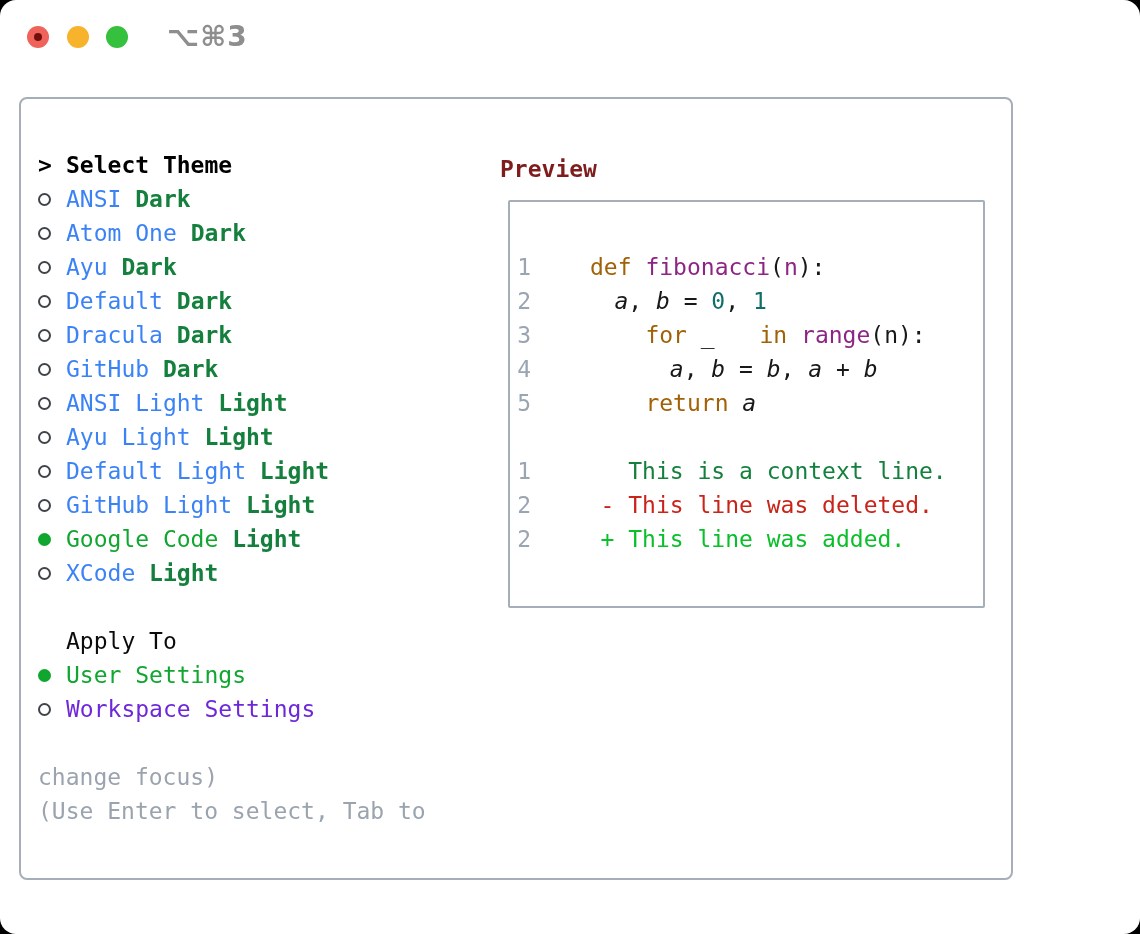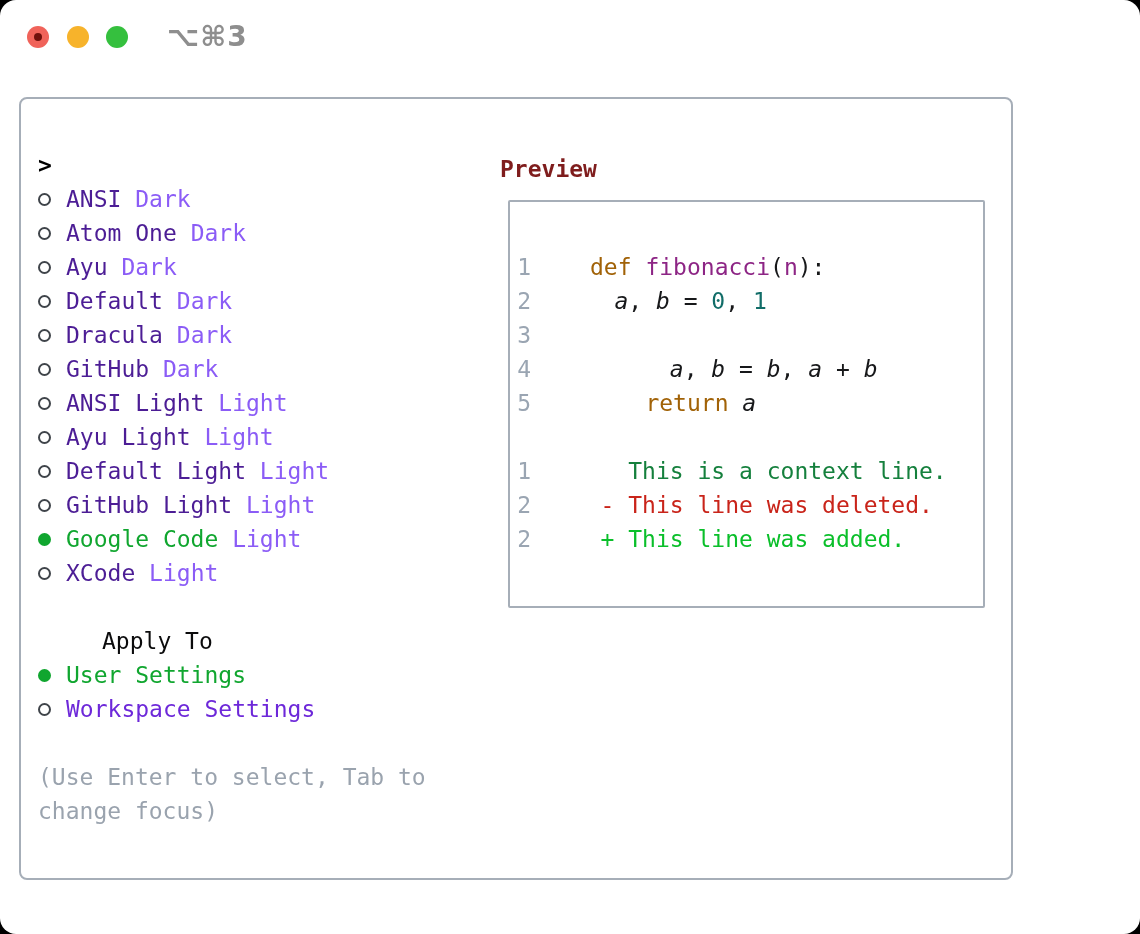--- a/index.html
+++ b/index.html
@@ -25,25 +25,25 @@
     border:2px solid #a6aeb8;border-radius:8px;background:#fff;box-sizing:border-box;
   }
   .row{display:flex;align-items:center;height:34px;font-size:23px;white-space:pre;}
   .marker{width:28px;display:flex;align-items:center;}
   .ring{width:13px;height:13px;border-radius:50%;border:2px solid #3f444a;box-sizing:border-box;}
   .ring.filled{background:#10a62f;border-color:#10a62f;}
   .caret{font-weight:bold;color:#000;}
   
   .left-col{position:absolute;left:17px;top:49px;}
   .list-header{font-weight:bold;color:#000;}
-  .theme-name{color:#4c1d95;}
+  .theme-name{color:#3b82f6;}
   .theme-name.selected{color:#10a62f;}
-  .theme-tag{color:#8b5cf6;}
+  .theme-tag{color:#15803d;font-weight:bold;}
   .apply-block{margin-top:34px;}
-  .apply-header{color:#0b0b0c;margin-left:36px;}
+  .apply-header{color:#0b0b0c;}
   .apply-label{color:#6d28d9;}
   .apply-label.selected{color:#10a62f;}
   .hint{margin-top:34px;color:#9aa3ae;}
   .hint .row{height:34px;}
   
   .preview-title{position:absolute;left:479px;top:53px;height:34px;display:flex;align-items:center;
     font-size:23px;font-weight:bold;color:#7f1d1d;}
   .preview-box{
     position:absolute;left:487px;top:101px;width:477px;height:408px;
     border:2px solid #a6aeb8;border-radius:2px;background:#fff;box-sizing:border-box;
@@ -73,20 +73,21 @@
     <div class="tl tl-min"></div>
     <div class="tl tl-zoom"></div>
     <div class="shortcut">⌥⌘3</div>
   </div>
 
   <div class="panel">
 
     <div class="left-col">
       <div class="row">
         <span class="marker"><span class="caret">&gt;</span></span>
+        <span class="list-header">Select Theme</span>
       </div>
       <div id="theme-rows">
           <div class="row"><span class="marker"><span class="ring"></span></span><span class="theme-name">ANSI</span><span class="theme-tag"> Dark</span></div>
           <div class="row"><span class="marker"><span class="ring"></span></span><span class="theme-name">Atom One</span><span class="theme-tag"> Dark</span></div>
           <div class="row"><span class="marker"><span class="ring"></span></span><span class="theme-name">Ayu</span><span class="theme-tag"> Dark</span></div>
           <div class="row"><span class="marker"><span class="ring"></span></span><span class="theme-name">Default</span><span class="theme-tag"> Dark</span></div>
           <div class="row"><span class="marker"><span class="ring"></span></span><span class="theme-name">Dracula</span><span class="theme-tag"> Dark</span></div>
           <div class="row"><span class="marker"><span class="ring"></span></span><span class="theme-name">GitHub</span><span class="theme-tag"> Dark</span></div>
           <div class="row"><span class="marker"><span class="ring"></span></span><span class="theme-name">ANSI Light</span><span class="theme-tag"> Light</span></div>
           <div class="row"><span class="marker"><span class="ring"></span></span><span class="theme-name">Ayu Light</span><span class="theme-tag"> Light</span></div>
@@ -101,32 +102,32 @@
           <span class="marker"></span>
           <span class="apply-header">Apply To</span>
         </div>
         <div id="apply-rows">
             <div class="row"><span class="marker"><span class="ring filled"></span></span><span class="apply-label selected">User Settings</span></div>
             <div class="row"><span class="marker"><span class="ring"></span></span><span class="apply-label">Workspace Settings</span></div>
           </div>
       </div>
 
       <div class="hint">
+        <div class="row">change focus)</div>
         <div class="row">(Use Enter to select, Tab to</div>
-        <div class="row">change focus)</div>
       </div>
     </div>
 
     <div class="preview-title">Preview</div>
 
     <div class="preview-box">
       <div id="code-rows">
           <div class="code-row"><span class="ln">1</span><span class="code-content"><span class="seg-kw">def</span><span class="seg-pl"> </span><span class="seg-fn">fibonacci</span><span class="seg-pl">(</span><span class="seg-fn">n</span><span class="seg-pl">):</span></span></div>
           <div class="code-row"><span class="ln">2</span><span class="code-content"><span class="seg-pl">    </span><span class="seg-id">a</span><span class="seg-pl">, </span><span class="seg-id">b</span><span class="seg-pl"> = </span><span class="seg-num">0</span><span class="seg-pl">, </span><span class="seg-num">1</span></span></div>
-          <div class="code-row"><span class="ln">3</span></div>
+          <div class="code-row"><span class="ln">3</span><span class="code-content"><span class="seg-pl">    </span><span class="seg-kw">for</span><span class="seg-pl"> _ </span><span class="seg-kw">in</span><span class="seg-pl"> </span><span class="seg-fn">range</span><span class="seg-pl">(n):</span></span></div>
           <div class="code-row"><span class="ln">4</span><span class="code-content"><span class="seg-pl">        </span><span class="seg-id">a</span><span class="seg-pl">, </span><span class="seg-id">b</span><span class="seg-pl"> = </span><span class="seg-id">b</span><span class="seg-pl">, </span><span class="seg-id">a</span><span class="seg-pl"> + </span><span class="seg-id">b</span></span></div>
           <div class="code-row"><span class="ln">5</span><span class="code-content"><span class="seg-pl">    </span><span class="seg-kw">return</span><span class="seg-pl"> </span><span class="seg-id">a</span></span></div>
         </div>
       <div class="spacer-row"></div>
       <div id="diff-rows">
           <div class="code-row"><span class="ln">1</span><span class="diff-context">     This is a context line.</span></div>
           <div class="code-row"><span class="ln">2</span><span class="diff-deleted">   - This line was deleted.</span></div>
           <div class="code-row"><span class="ln">2</span><span class="diff-added">   + This line was added.</span></div>
         </div>
     </div>

